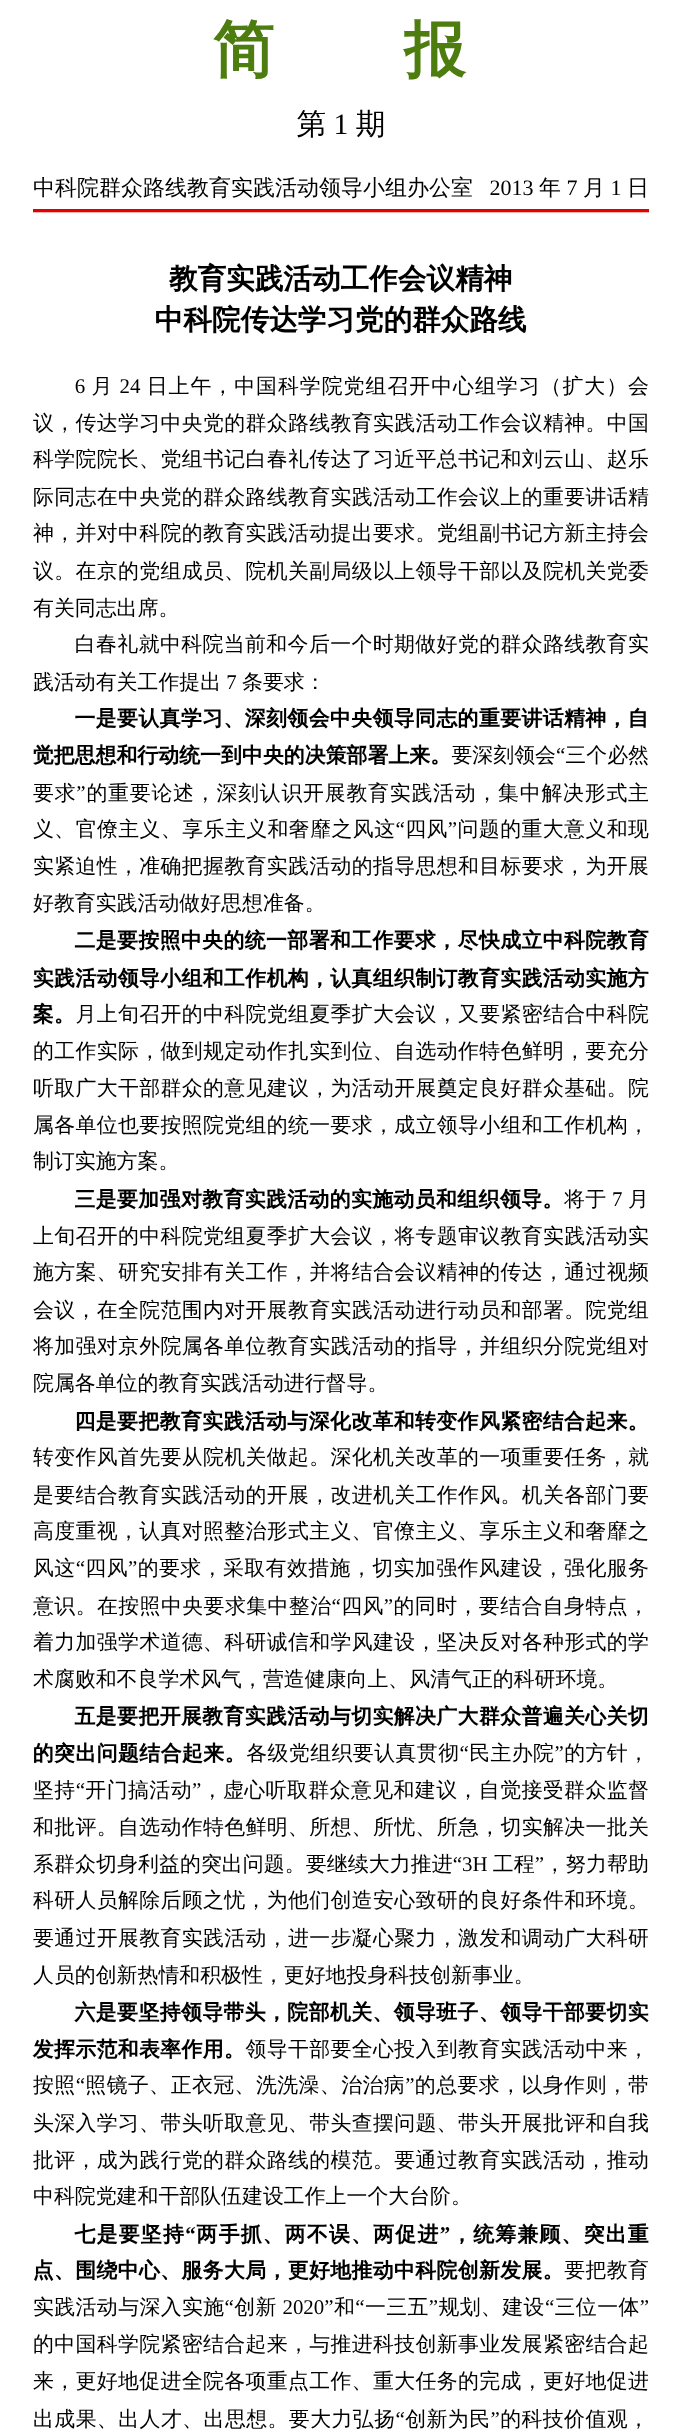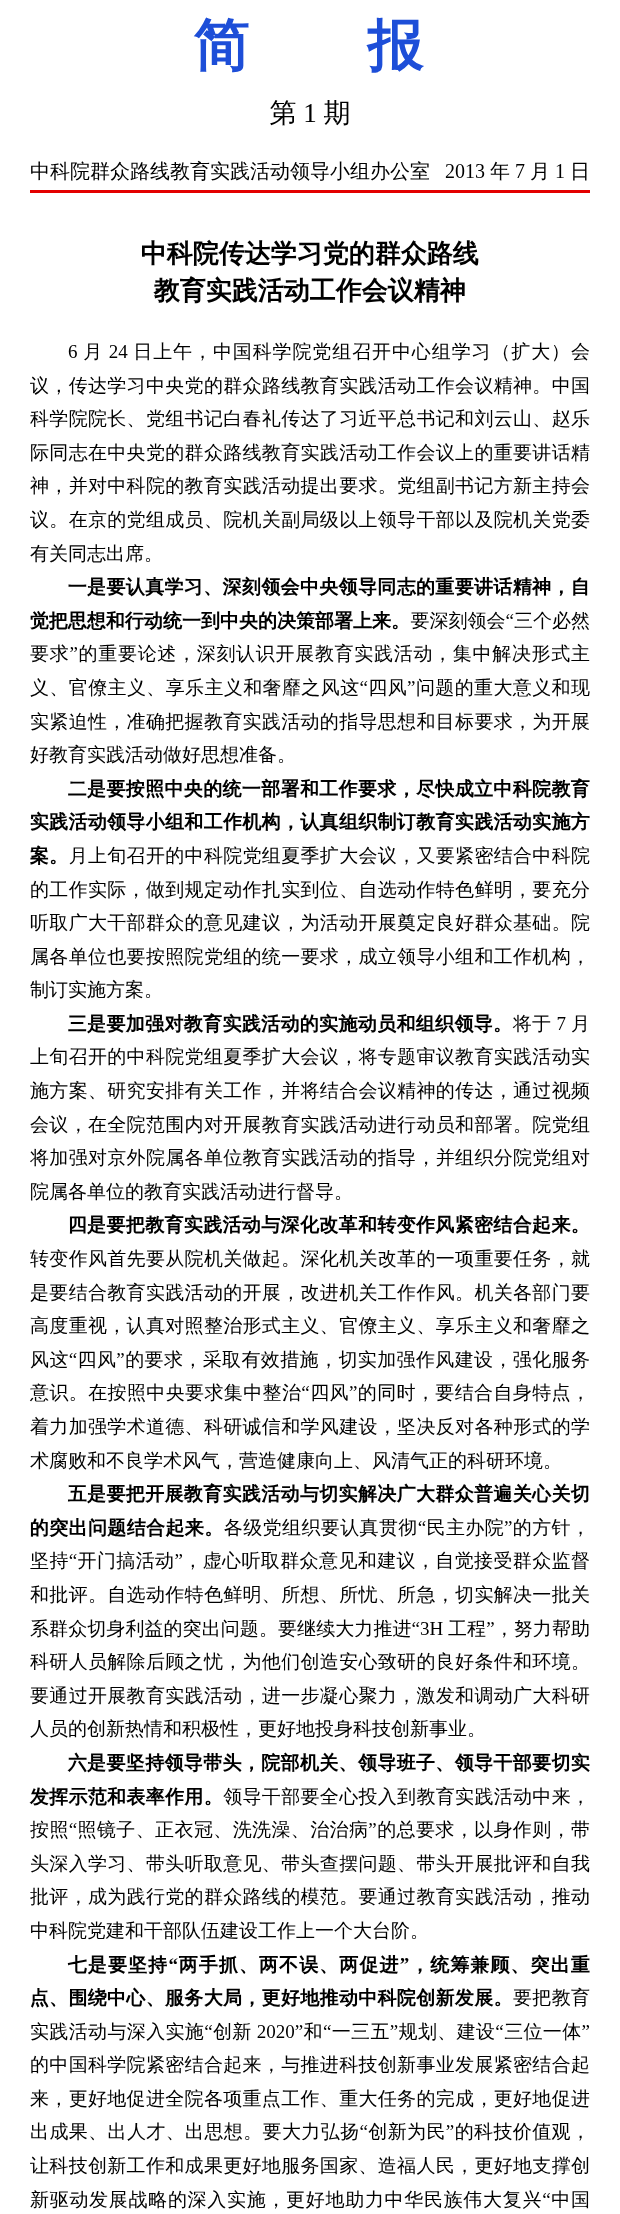--- a/index.html
+++ b/index.html
@@ -66,37 +66,38 @@
   p.para b.lead {
     font-family: Liberation Serif, serif;
     font-weight: bold;
   }
 </style>
 </head>
 <body>
 
 <div class="page">
 
-  <div class="masthead" style="color: #1d4ed8;">简　　报</div>
+  <div class="masthead" style="color: #4d7c0f;">简　　报</div>
 
   <div class="issue">第 1 期</div>
 
   <div class="issuer-row">
     <span>中科院群众路线教育实践活动领导小组办公室</span>
     <span>2013 年 7 月 1 日</span>
   </div>
   <div class="red-rule" style="background: rgb(227, 0, 0);"></div>
 
   <div class="article-title">
+    <div>教育实践活动工作会议精神</div>
     <div>中科院传达学习党的群众路线</div>
-    <div>教育实践活动工作会议精神</div>
   </div>
 
   <div class="article-body">
     <p class="para"><b class="lead"></b><span>6 月 24 日上午，中国科学院党组召开中心组学习（扩大）会议，传达学习中央党的群众路线教育实践活动工作会议精神。中国科学院院长、党组书记白春礼传达了习近平总书记和刘云山、赵乐际同志在中央党的群众路线教育实践活动工作会议上的重要讲话精神，并对中科院的教育实践活动提出要求。党组副书记方新主持会议。在京的党组成员、院机关副局级以上领导干部以及院机关党委有关同志出席。</span></p>
+    <p class="para"><b class="lead"></b><span>白春礼就中科院当前和今后一个时期做好党的群众路线教育实践活动有关工作提出 7 条要求：</span></p>
     <p class="para"><b class="lead">一是要认真学习、深刻领会中央领导同志的重要讲话精神，自觉把思想和行动统一到中央的决策部署上来。</b><span>要深刻领会“三个必然要求”的重要论述，深刻认识开展教育实践活动，集中解决形式主义、官僚主义、享乐主义和奢靡之风这“四风”问题的重大意义和现实紧迫性，准确把握教育实践活动的指导思想和目标要求，为开展好教育实践活动做好思想准备。</span></p>
     <p class="para"><b class="lead">二是要按照中央的统一部署和工作要求，尽快成立中科院教育实践活动领导小组和工作机构，认真组织制订教育实践活动实施方案。</b><span>月上旬召开的中科院党组夏季扩大会议，又要紧密结合中科院的工作实际，做到规定动作扎实到位、自选动作特色鲜明，要充分听取广大干部群众的意见建议，为活动开展奠定良好群众基础。院属各单位也要按照院党组的统一要求，成立领导小组和工作机构，制订实施方案。</span></p>
     <p class="para"><b class="lead">三是要加强对教育实践活动的实施动员和组织领导。</b><span>将于 7 月上旬召开的中科院党组夏季扩大会议，将专题审议教育实践活动实施方案、研究安排有关工作，并将结合会议精神的传达，通过视频会议，在全院范围内对开展教育实践活动进行动员和部署。院党组将加强对京外院属各单位教育实践活动的指导，并组织分院党组对院属各单位的教育实践活动进行督导。</span></p>
     <p class="para"><b class="lead">四是要把教育实践活动与深化改革和转变作风紧密结合起来。</b><span>转变作风首先要从院机关做起。深化机关改革的一项重要任务，就是要结合教育实践活动的开展，改进机关工作作风。机关各部门要高度重视，认真对照整治形式主义、官僚主义、享乐主义和奢靡之风这“四风”的要求，采取有效措施，切实加强作风建设，强化服务意识。在按照中央要求集中整治“四风”的同时，要结合自身特点，着力加强学术道德、科研诚信和学风建设，坚决反对各种形式的学术腐败和不良学术风气，营造健康向上、风清气正的科研环境。</span></p>
     <p class="para"><b class="lead">五是要把开展教育实践活动与切实解决广大群众普遍关心关切的突出问题结合起来。</b><span>各级党组织要认真贯彻“民主办院”的方针，坚持“开门搞活动”，虚心听取群众意见和建议，自觉接受群众监督和批评。自选动作特色鲜明、所想、所忧、所急，切实解决一批关系群众切身利益的突出问题。要继续大力推进“3H 工程”，努力帮助科研人员解除后顾之忧，为他们创造安心致研的良好条件和环境。要通过开展教育实践活动，进一步凝心聚力，激发和调动广大科研人员的创新热情和积极性，更好地投身科技创新事业。</span></p>
     <p class="para"><b class="lead">六是要坚持领导带头，院部机关、领导班子、领导干部要切实发挥示范和表率作用。</b><span>领导干部要全心投入到教育实践活动中来，按照“照镜子、正衣冠、洗洗澡、治治病”的总要求，以身作则，带头深入学习、带头听取意见、带头查摆问题、带头开展批评和自我批评，成为践行党的群众路线的模范。要通过教育实践活动，推动中科院党建和干部队伍建设工作上一个大台阶。</span></p>
     <p class="para"><b class="lead">七是要坚持“两手抓、两不误、两促进”，统筹兼顾、突出重点、围绕中心、服务大局，更好地推动中科院创新发展。</b><span>要把教育实践活动与深入实施“创新 2020”和“一三五”规划、建设“三位一体”的中国科学院紧密结合起来，与推进科技创新事业发展紧密结合起来，更好地促进全院各项重点工作、重大任务的完成，更好地促进出成果、出人才、出思想。要大力弘扬“创新为民”的科技价值观，让科技创新工作和成果更好地服务国家、造福人民，更好地支撑创新驱动发展战略的深入实施，更好地助力中华民族伟大复兴“中国梦”的实现。</span></p>
   </div>
 
 </div>

